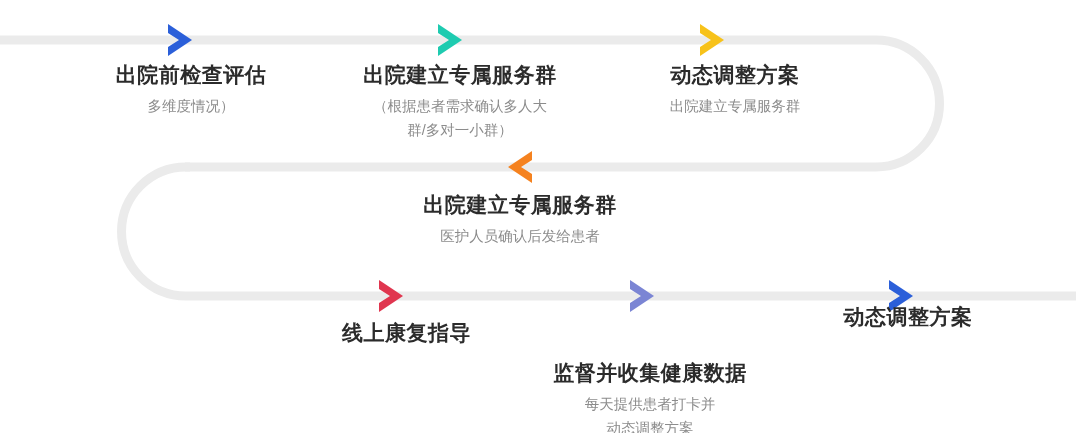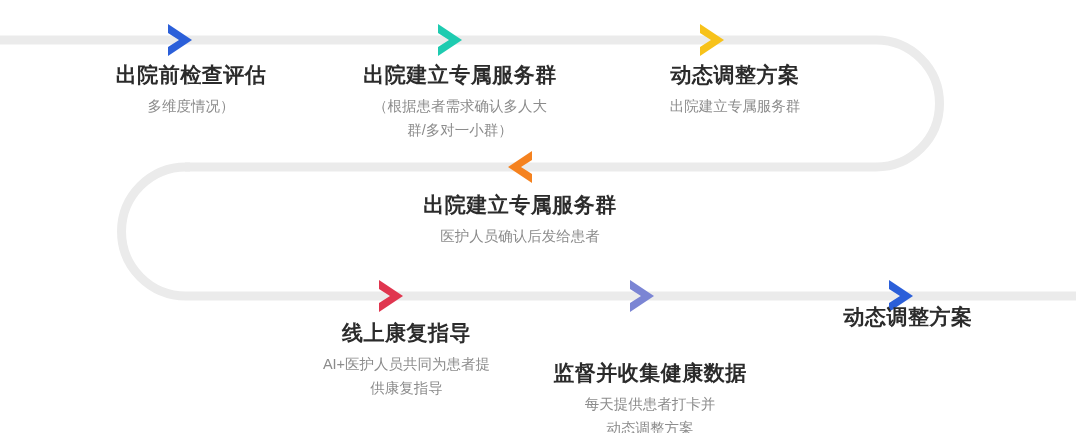--- a/index.html
+++ b/index.html
@@ -138,24 +138,20 @@
 
   <div class="node" style="left:390px; top:192px; width:260px;">
     <div class="node-title">出院建立专属服务群</div>
     <div class="node-desc">
       <div>医护人员确认后发给患者</div>
     </div>
   </div>
 
   <div class="node" style="left:289px; top:320px; width:235px;">
     <div class="node-title">线上康复指导</div>
-    <div class="node-desc">
-      <div>AI+医护人员共同为患者提</div>
-      <div>供康复指导</div>
-    </div>
   </div>
 
   <div class="node" style="left:531px; top:320px; width:238px;margin-top:40px;">
     <div class="node-title">监督并收集健康数据</div>
     <div class="node-desc">
       <div>每天提供患者打卡并</div>
       <div>动态调整方案</div>
     </div>
   </div>
 

